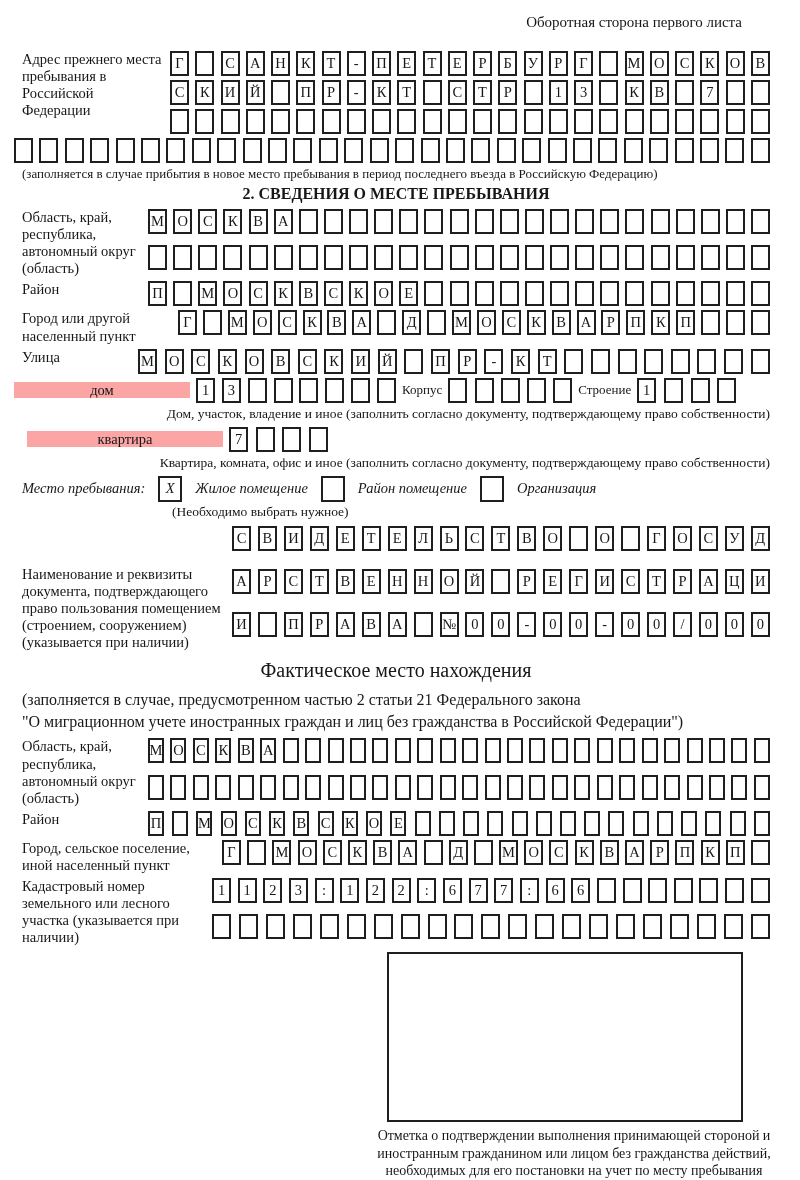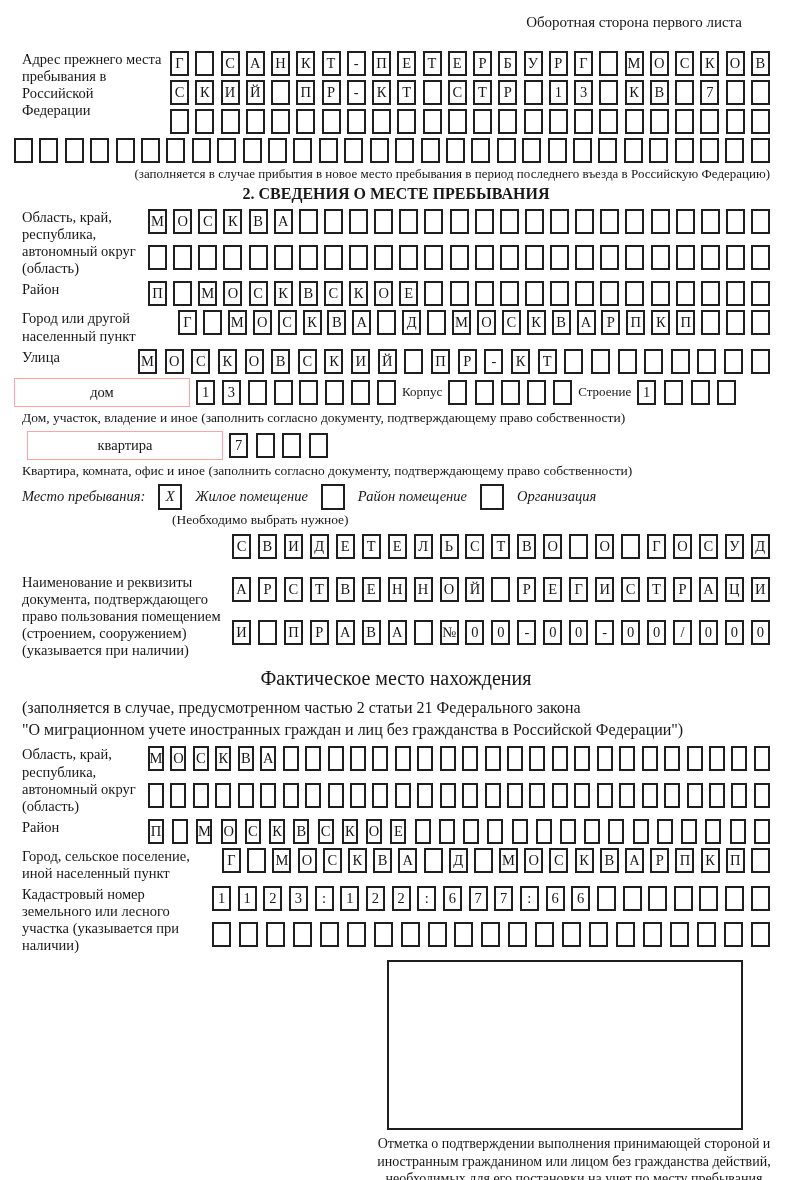--- a/index.html
+++ b/index.html
@@ -18,28 +18,28 @@
     width:19px; height:25px; border:2px solid #1f1f1f;
     display:flex; align-items:center; justify-content:center;
     font-size:14.5px; flex-shrink:0; background:#fff;
   }
   .dense .cell { width:16px; }
 
   .w148{width:148px;} .w126{width:126px;} .w156{width:156px;} .w116{width:116px;}
   .w210{width:210px;margin-top:40px;} .w200{width:200px;} .w190{width:190px;}
 
   .full-row { margin:4px 0 3px -8px; }
-  .note-center { text-align:right; font-size:13px; margin-bottom:3px; }
+  .note-center { text-align:left; font-size:13px; margin-bottom:3px; }
   .sec-title { text-align:center; font-weight:bold; font-size:16px; margin:3px 0 6px 0; }
 
   .house-row { display:flex; align-items:center; gap:6px; margin:1px 0 3px -8px; }
-  .wide-box { border:1px solid #fca5a5; height:29px; display:flex; align-items:center; justify-content:center; font-size:14.5px; }
+  .wide-box { border:8px solid #fca5a5; height:15px; display:flex; align-items:center; justify-content:center; font-size:14.5px; }
   .box-dom { width:176px; } .box-kv { width:196px; }
   .inline-lbl { font-size:13px; white-space:nowrap; }
-  .caption { font-size:13.5px; margin:0 0 5px 0; }
+  .caption { font-size:13.5px; margin:0 0 5px 0;text-align:right; }
 
   .stay-row { display:flex; align-items:center; gap:13px; margin:3px 0 2px 0; font-size:14.5px;font-style:italic; }
   .checkbox { width:24px; height:26px; border:2px solid #1f1f1f; display:flex; align-items:center; justify-content:center; font-size:14.5px; }
   .stay-note { font-size:13.5px; margin:0 0 6px 150px; }
 
   .fact-title { text-align:center; font-weight:normal; font-size:20px; margin:8px 0 7px 0; }
   .fact-note { text-align:left; font-size:16px; line-height:1.35; margin-bottom:6px; }
 
   .stamp-box { width:356px; height:170px; border:2px solid #1f1f1f; margin:6px 0 5px 365px; }
   .stamp-caption { width:448px; margin-left:328px; text-align:center; font-size:14px; line-height:1.22; }

